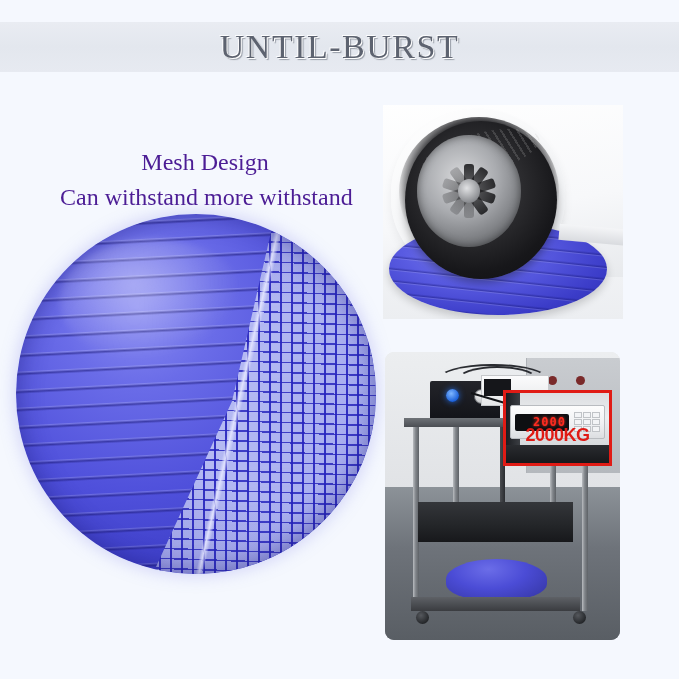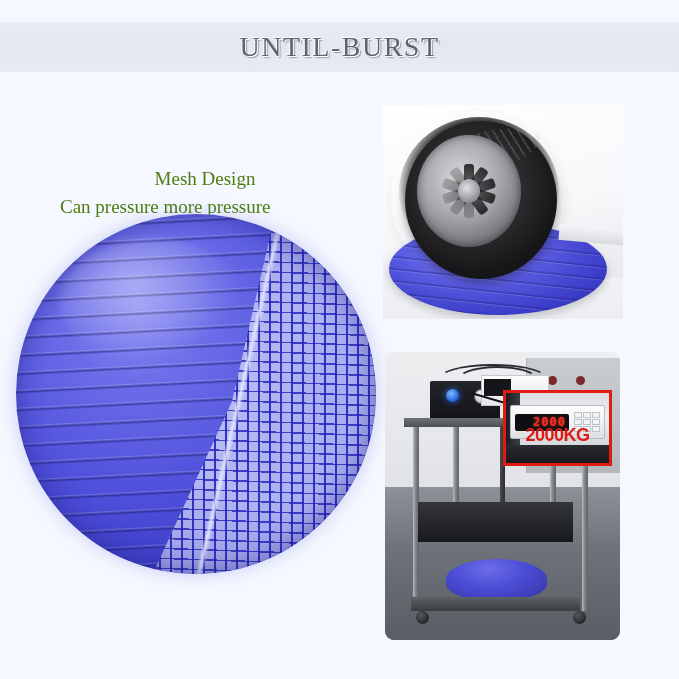--- a/index.html
+++ b/index.html
@@ -25,44 +25,43 @@
     top: 22px;
     width: 679px;
     height: 50px;
     background: linear-gradient(180deg, #e9ecf2 0%, #e3e7ee 50%, #e7eaf1 100%);
     display: flex;
     align-items: center;
     justify-content: center;
   }
   .banner-title {
     font-family: "Liberation Serif", serif;
-    font-size: 28px;
+    font-size: 34px;
     letter-spacing: 1.5px;
     font-weight: 400;
     color: #5d6370;
     text-transform: uppercase;
     font-variant: small-caps;
     text-shadow:
        1px 1px 0 #ffffff,
        2px 2px 1px rgba(90,96,110,0.55),
       -1px -1px 0 rgba(255,255,255,0.9);
     white-space: nowrap;
   }
 
   
   .caption {
     position: absolute;
     left: 60px;
     top: 145px;
     width: 290px;
-    color: #4d7c0f;
+    color: #4c1d95;
     font-family: "Liberation Serif", serif;
-    font-size: 19px;
+    font-size: 24px;
     line-height: 1.45;
-    margin-top: 20px;
   }
   .caption-line1 { text-align: center; }
   .caption-line2 { text-align: left; white-space: nowrap;}
 
   
   .ball-wrap {
     position: absolute;
     left: 16px;
     top: 214px;
     width: 360px;
@@ -416,21 +415,21 @@
 <body>
 
 <div class="page">
 
   <div class="banner">
     <div class="banner-title">UNTIL-BURST</div>
   </div>
 
   <div class="caption">
     <div class="caption-line1">Mesh Design</div>
-    <div class="caption-line2">Can pressure more pressure</div>
+    <div class="caption-line2">Can withstand more withstand</div>
   </div>
 
   <div class="ball-wrap">
     <div class="ball">
       <div class="ball-ribs"></div>
       <div class="ball-gloss"></div>
       <div class="ball-mesh"></div>
       <div class="ball-mesh-shade"></div>
       <div class="ball-cut-edge"></div>
       <div class="ball-edge-dark"></div>

